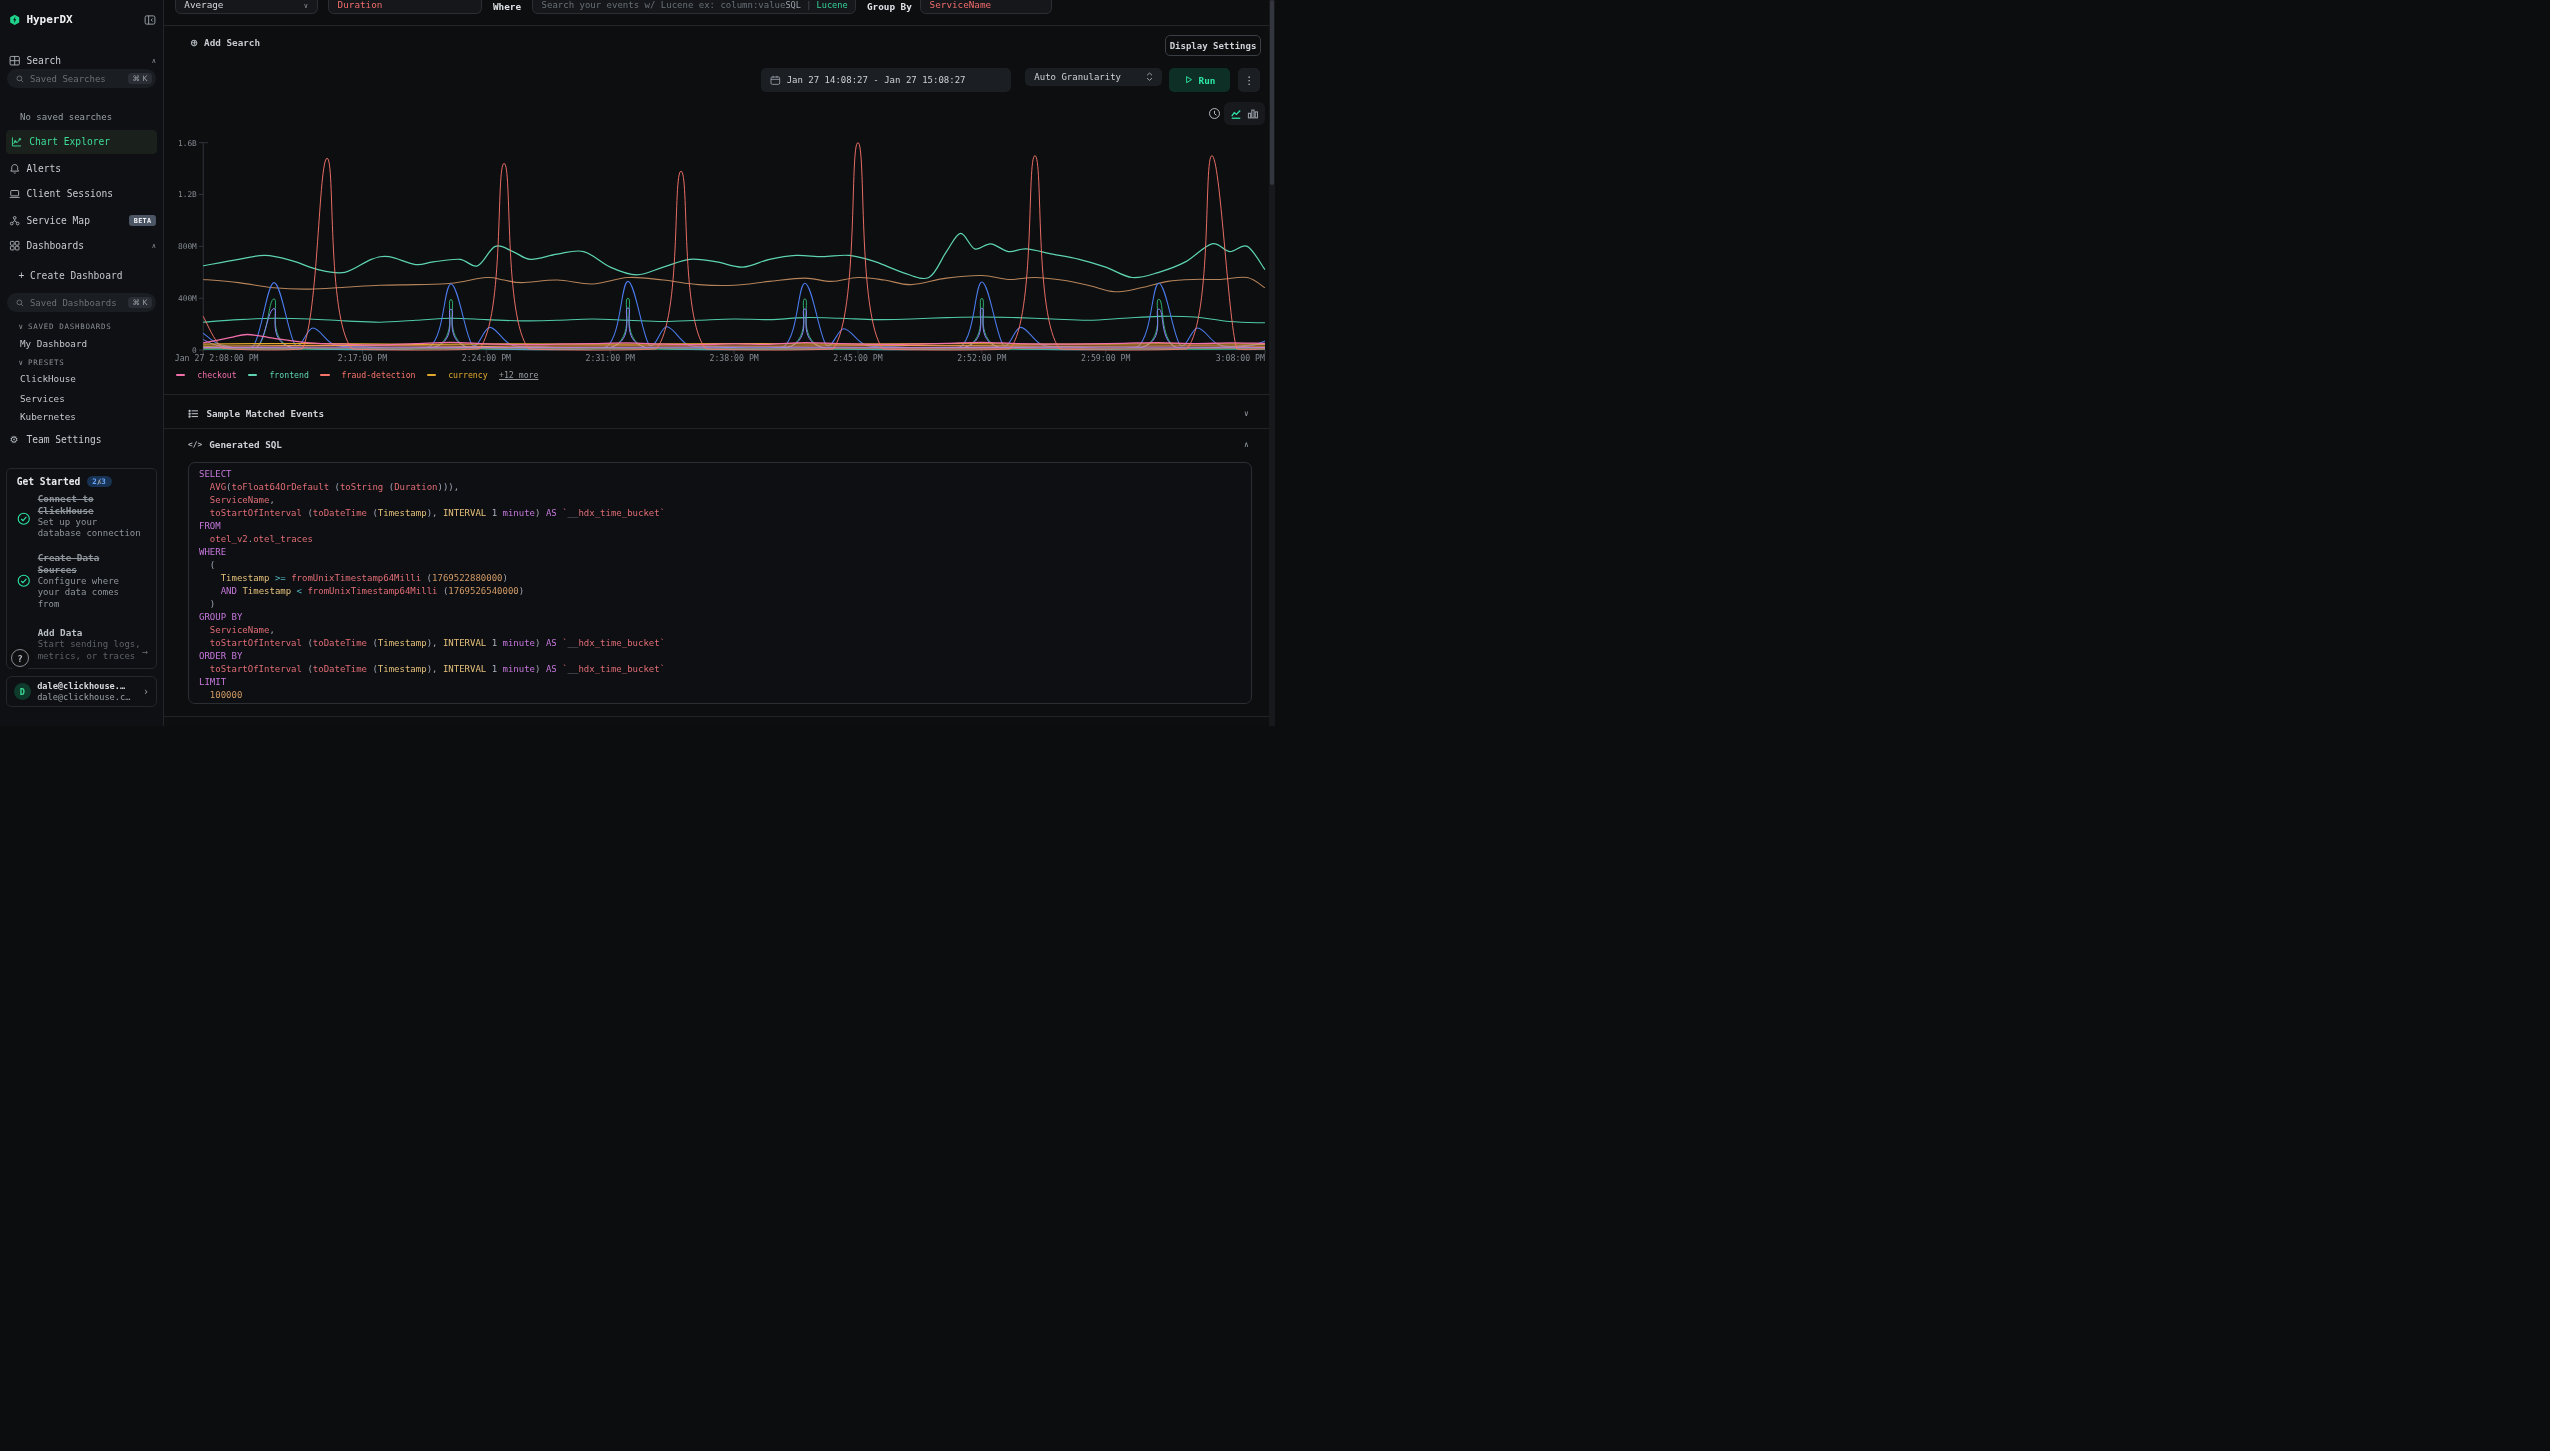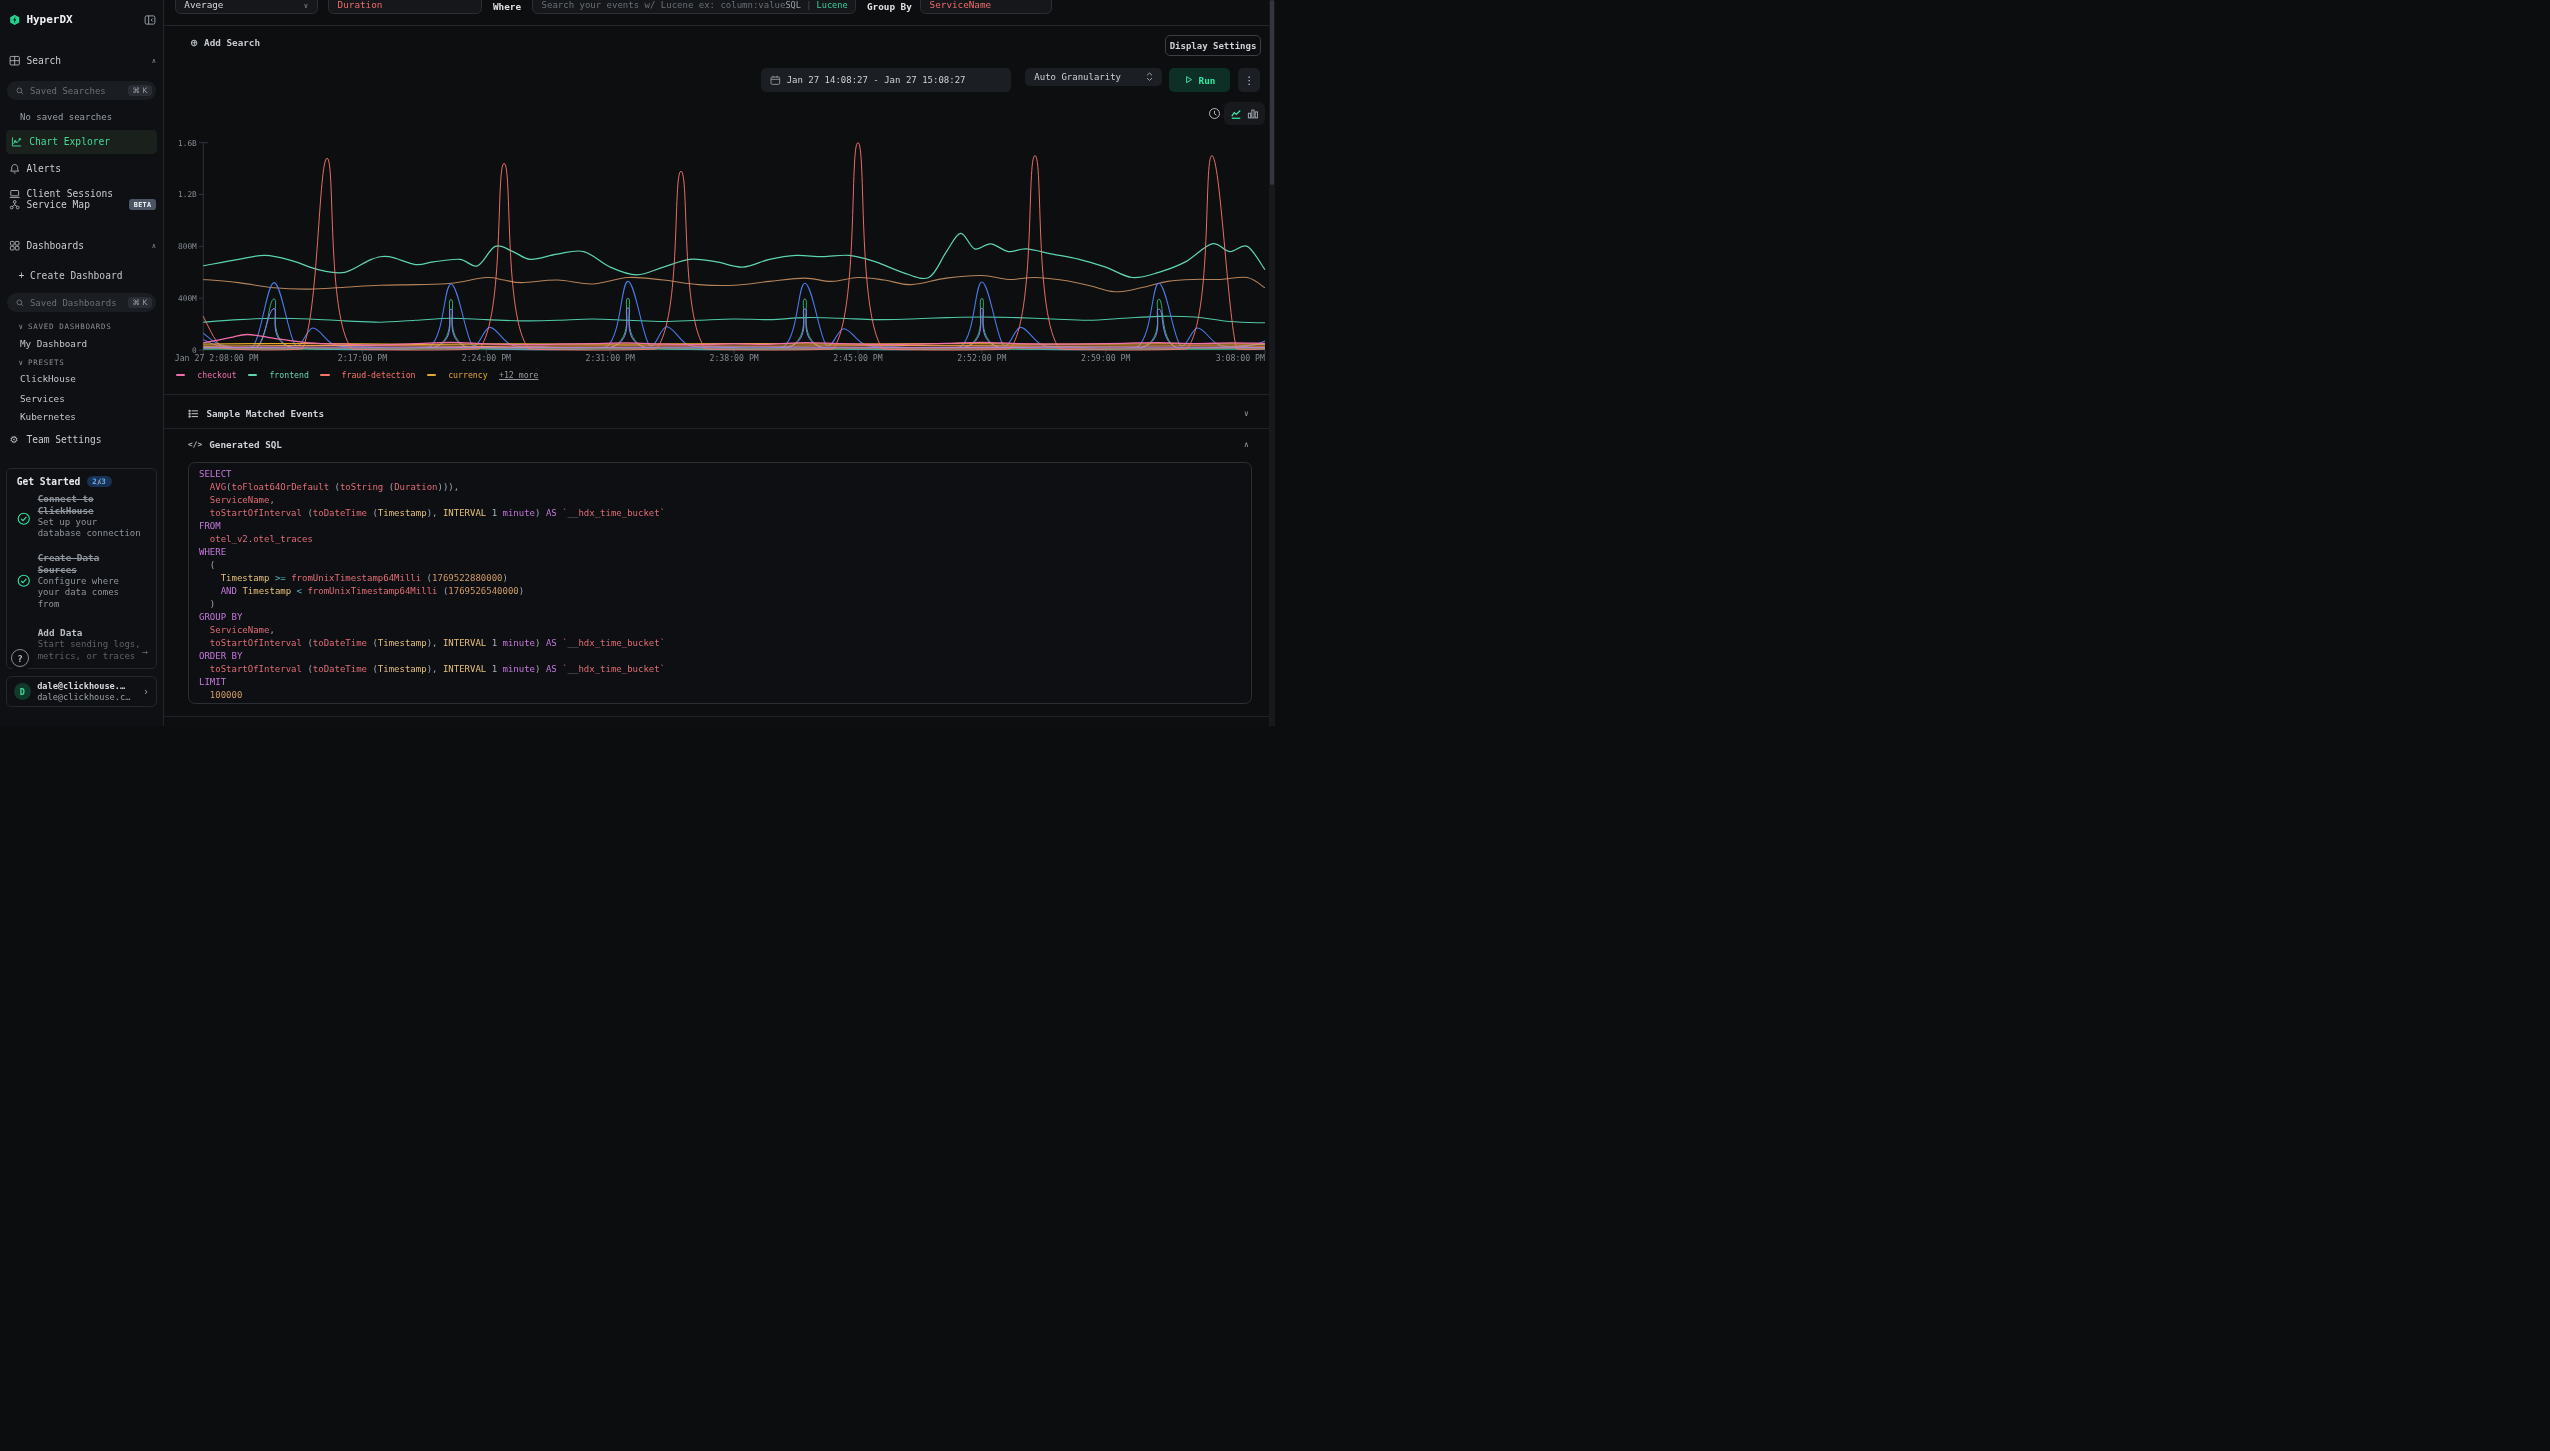--- a/index.html
+++ b/index.html
@@ -103,21 +103,21 @@
         <svg width="11.4" height="11.4" viewBox="0 0 16 16" fill="none" stroke="currentColor" stroke-width="1.3">
             <rect x="1.5" y="2" width="13" height="12" rx="1.5"></rect>
             <line x1="8" y1="2" x2="8" y2="14"></line>
             <line x1="1.5" y1="8" x2="14.5" y2="8"></line>
           </svg>
       </span>
       <span>Search</span>
       <span class="chev">∧</span>
     </div>
 
-    <div class="pill" style="top:81px;justify-content:center;">
+    <div class="pill" style="top:69px;justify-content:center;">
       <span>
           <svg width="10" height="10" viewBox="0 0 16 16" fill="none" stroke="#6b7177" stroke-width="1.5">
             <circle cx="7" cy="7" r="3.8"></circle>
             <line x1="9.8" y1="9.8" x2="13" y2="13"></line>
           </svg>
         </span>
       <span>Saved Searches</span>
       <span class="kbd">⌘ K</span>
     </div>
 
@@ -148,21 +148,21 @@
     <div class="srow" style="top:185px;">
       <span class="ico">
         <svg width="11.4" height="11.4" viewBox="0 0 16 16" fill="none" stroke="currentColor" stroke-width="1.3">
             <rect x="2.5" y="3.5" width="11" height="7.5" rx="1"></rect>
             <line x1="1" y1="13.2" x2="15" y2="13.2"></line>
           </svg>
       </span>
       <span>Client Sessions</span>
     </div>
 
-    <div class="srow" style="top:196px;">
+    <div class="srow" style="top:212px;">
       <span class="ico">
         <svg width="11.4" height="11.4" viewBox="0 0 16 16" fill="none" stroke="currentColor" stroke-width="1.3">
             <circle cx="8" cy="4" r="1.9"></circle>
             <circle cx="3.8" cy="12" r="1.9"></circle>
             <circle cx="12.2" cy="12" r="1.9"></circle>
             <path d="M8 5.9v2.3M8 8.2 4.8 10.5M8 8.2l3.2 2.3"></path>
           </svg>
       </span>
       <span>Service Map</span>
       <span class="beta">BETA</span>

